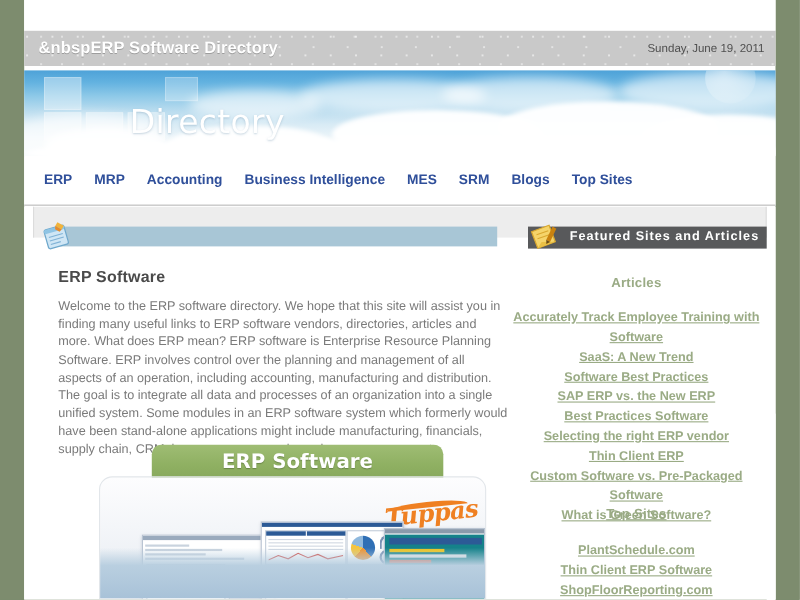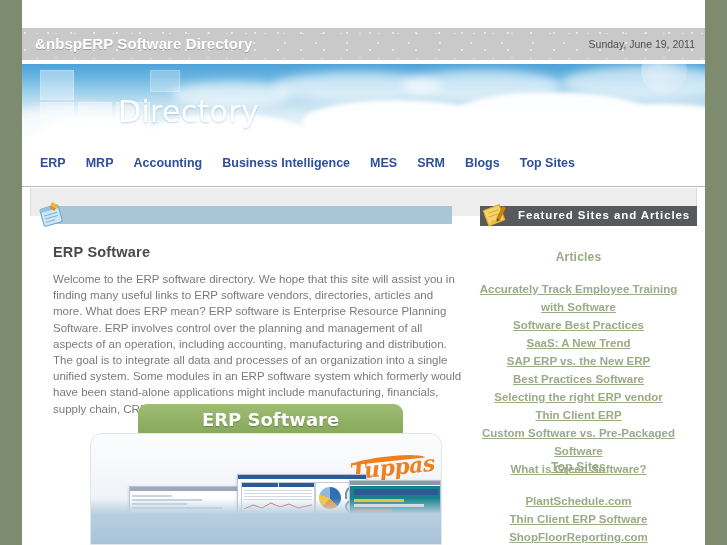--- a/index.html
+++ b/index.html
@@ -305,21 +305,21 @@
     margin: 0;
     text-align: center;
     font-size: 12px;
     font-weight: bold;
     color: #9aab85;
     letter-spacing: .2px;
   }
   .side-heading.underline { text-decoration: underline; }
   .link-list {
     list-style: none;
-    margin: 16px; padding: 0;
+    margin: 3px; padding: 0;
     text-align: center;
   }
   .link-list li { margin: 0; padding: 0; }
   .link-list a {
     font-size: 11.5px;
     font-weight: bold;
     color: #9aab85;
     text-decoration: underline;
     line-height: 13.5px;
     display: inline;
@@ -500,22 +500,22 @@
             <line x1="11" y1="17" x2="23" y2="16" stroke="#d9a72e" stroke-width="1"></line>
             <path d="M19 20 L28 9 L31 12 L22 23 Z" fill="#c9820f"></path>
             <path d="M19 20 L22 23 L18 24 Z" fill="#6b4a12"></path>
           </g>
         </svg>
 
         <div id="articles-block">
           <h3 class="side-heading">Articles</h3>
           <ul class="link-list" id="articles-list">
               <li><a>Accurately Track Employee Training with Software</a></li>
+              <li><a>SaaS: A New Trend</a></li>
               <li><a>Software Best Practices</a></li>
-              <li><a>SaaS: A New Trend</a></li>
               <li><a>SAP ERP vs. the New ERP</a></li>
               <li><a>Best Practices Software</a></li>
               <li><a>Selecting the right ERP vendor</a></li>
               <li><a>Thin Client ERP</a></li>
               <li><a>Custom Software vs. Pre-Packaged Software</a></li>
               <li><a>What is Green Software?</a></li>
             </ul>
         </div>
 
         <div id="topsites-block">

